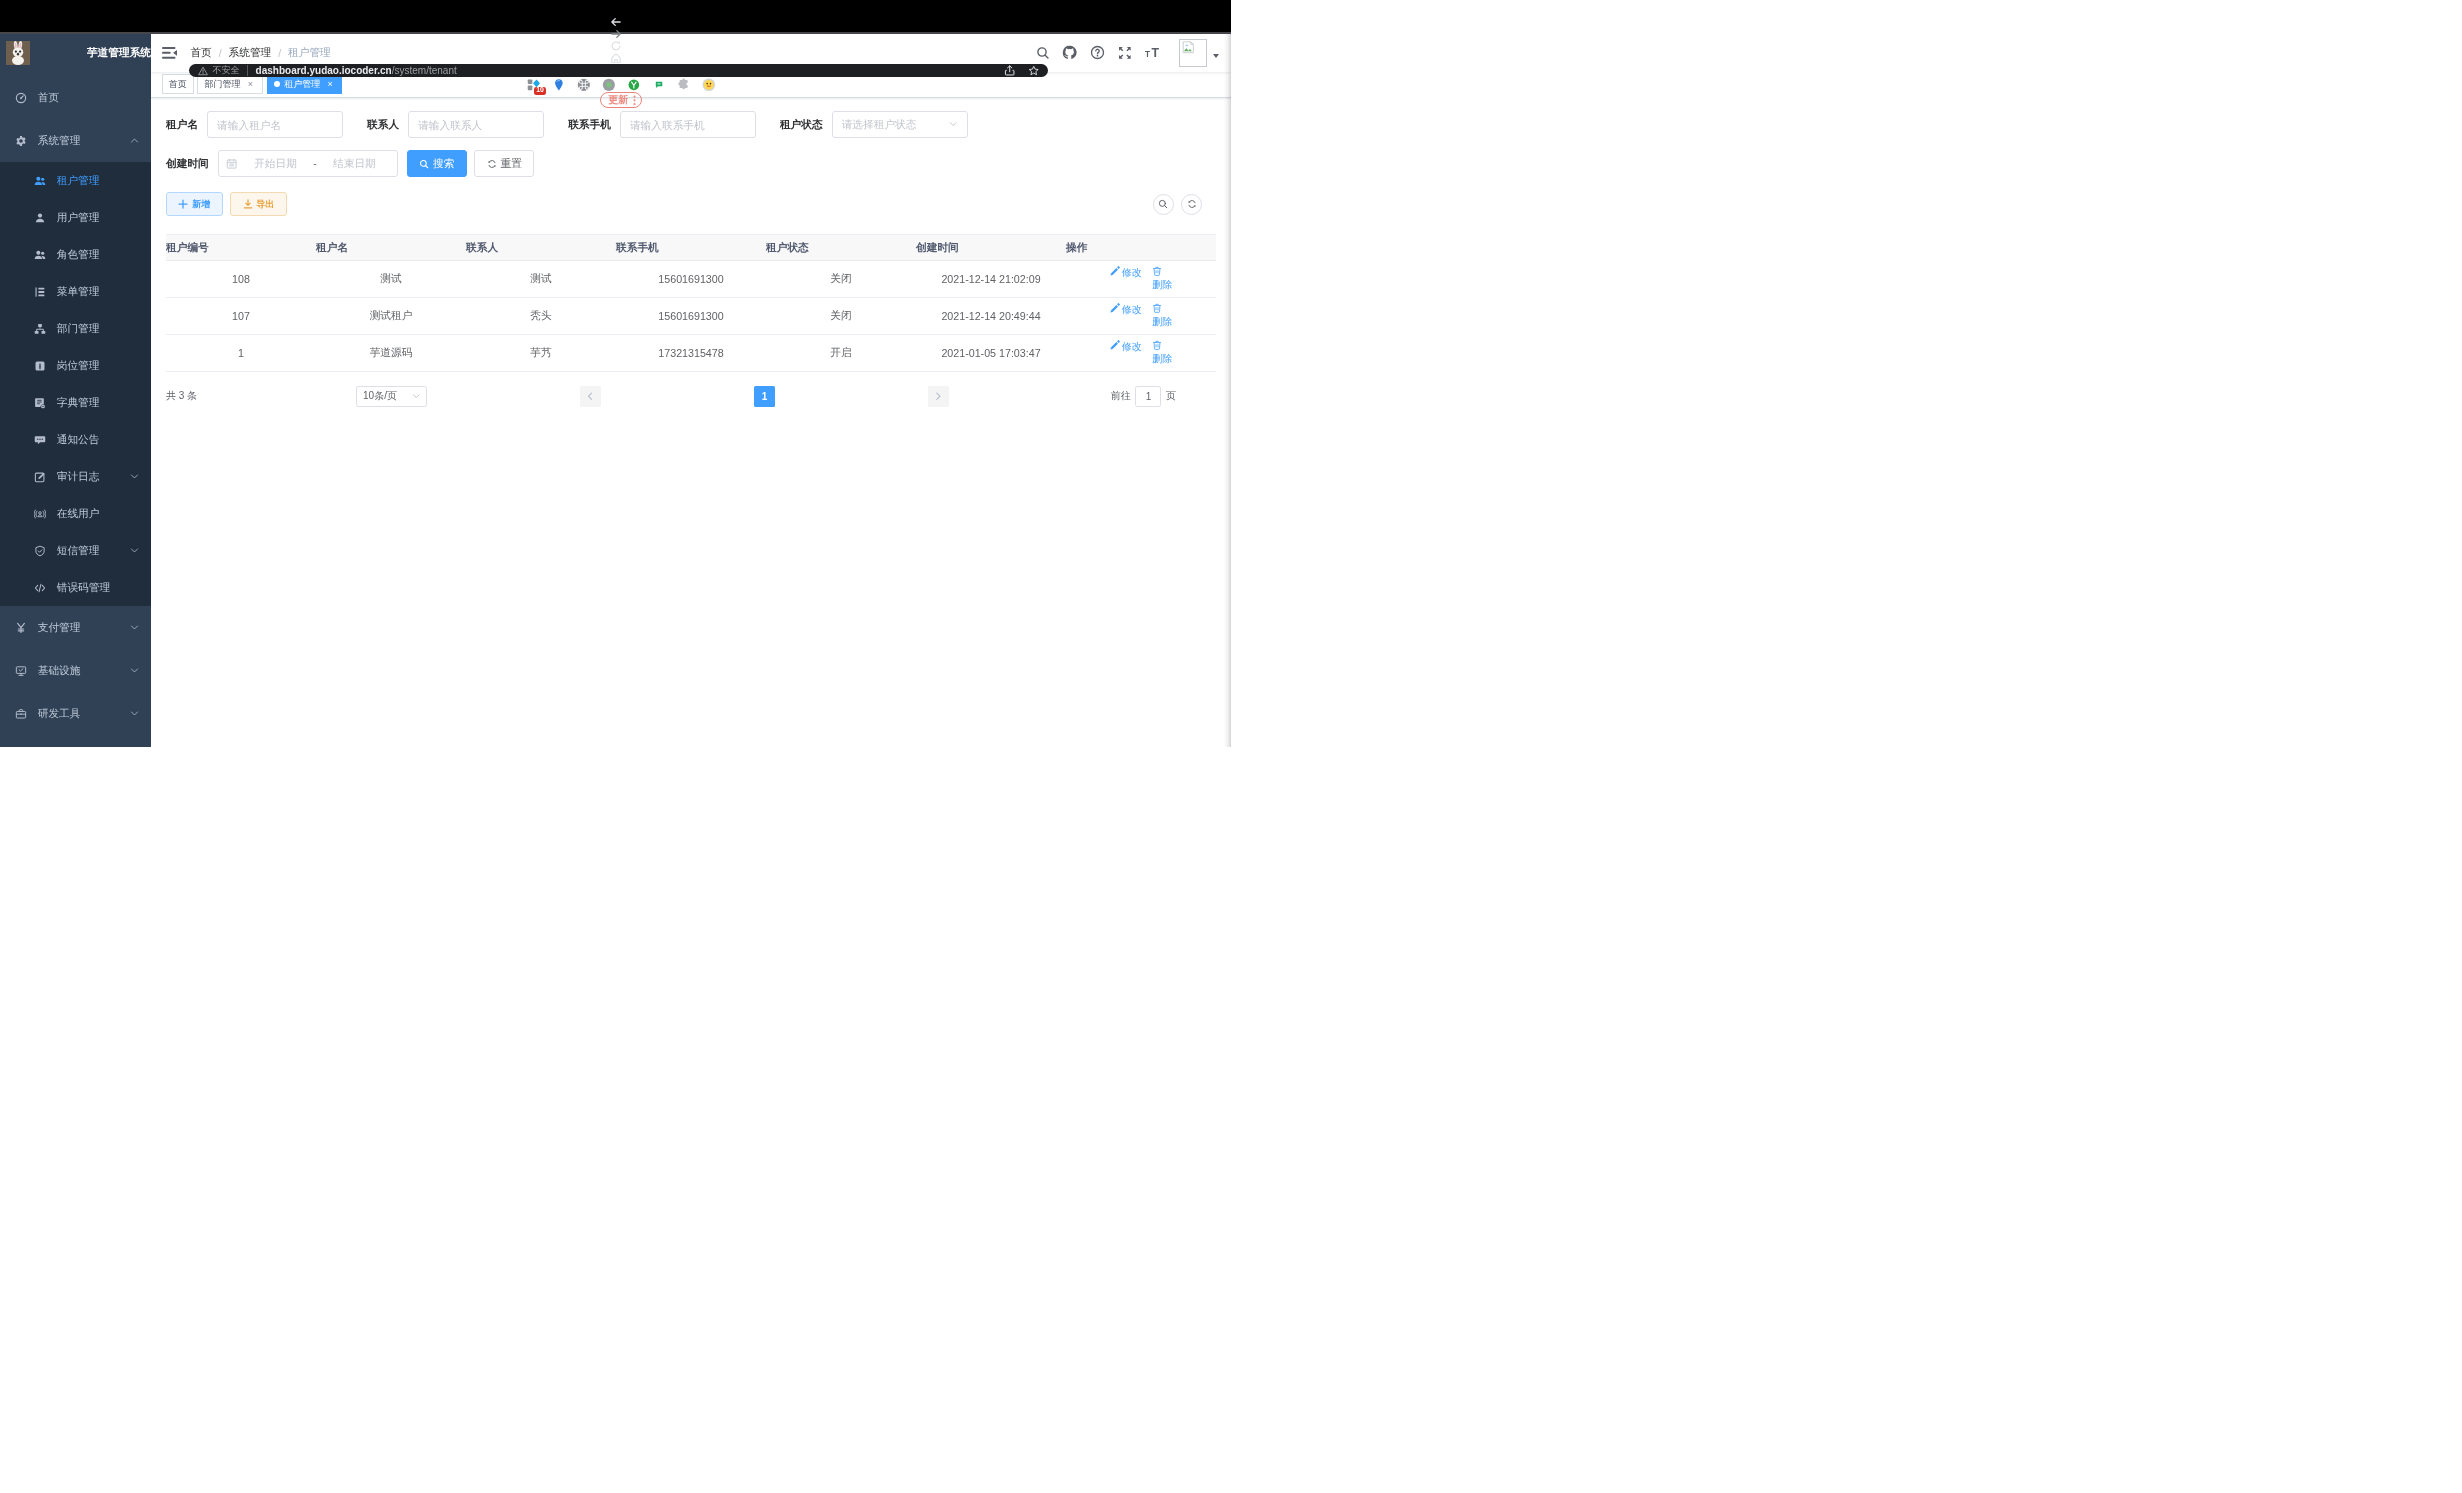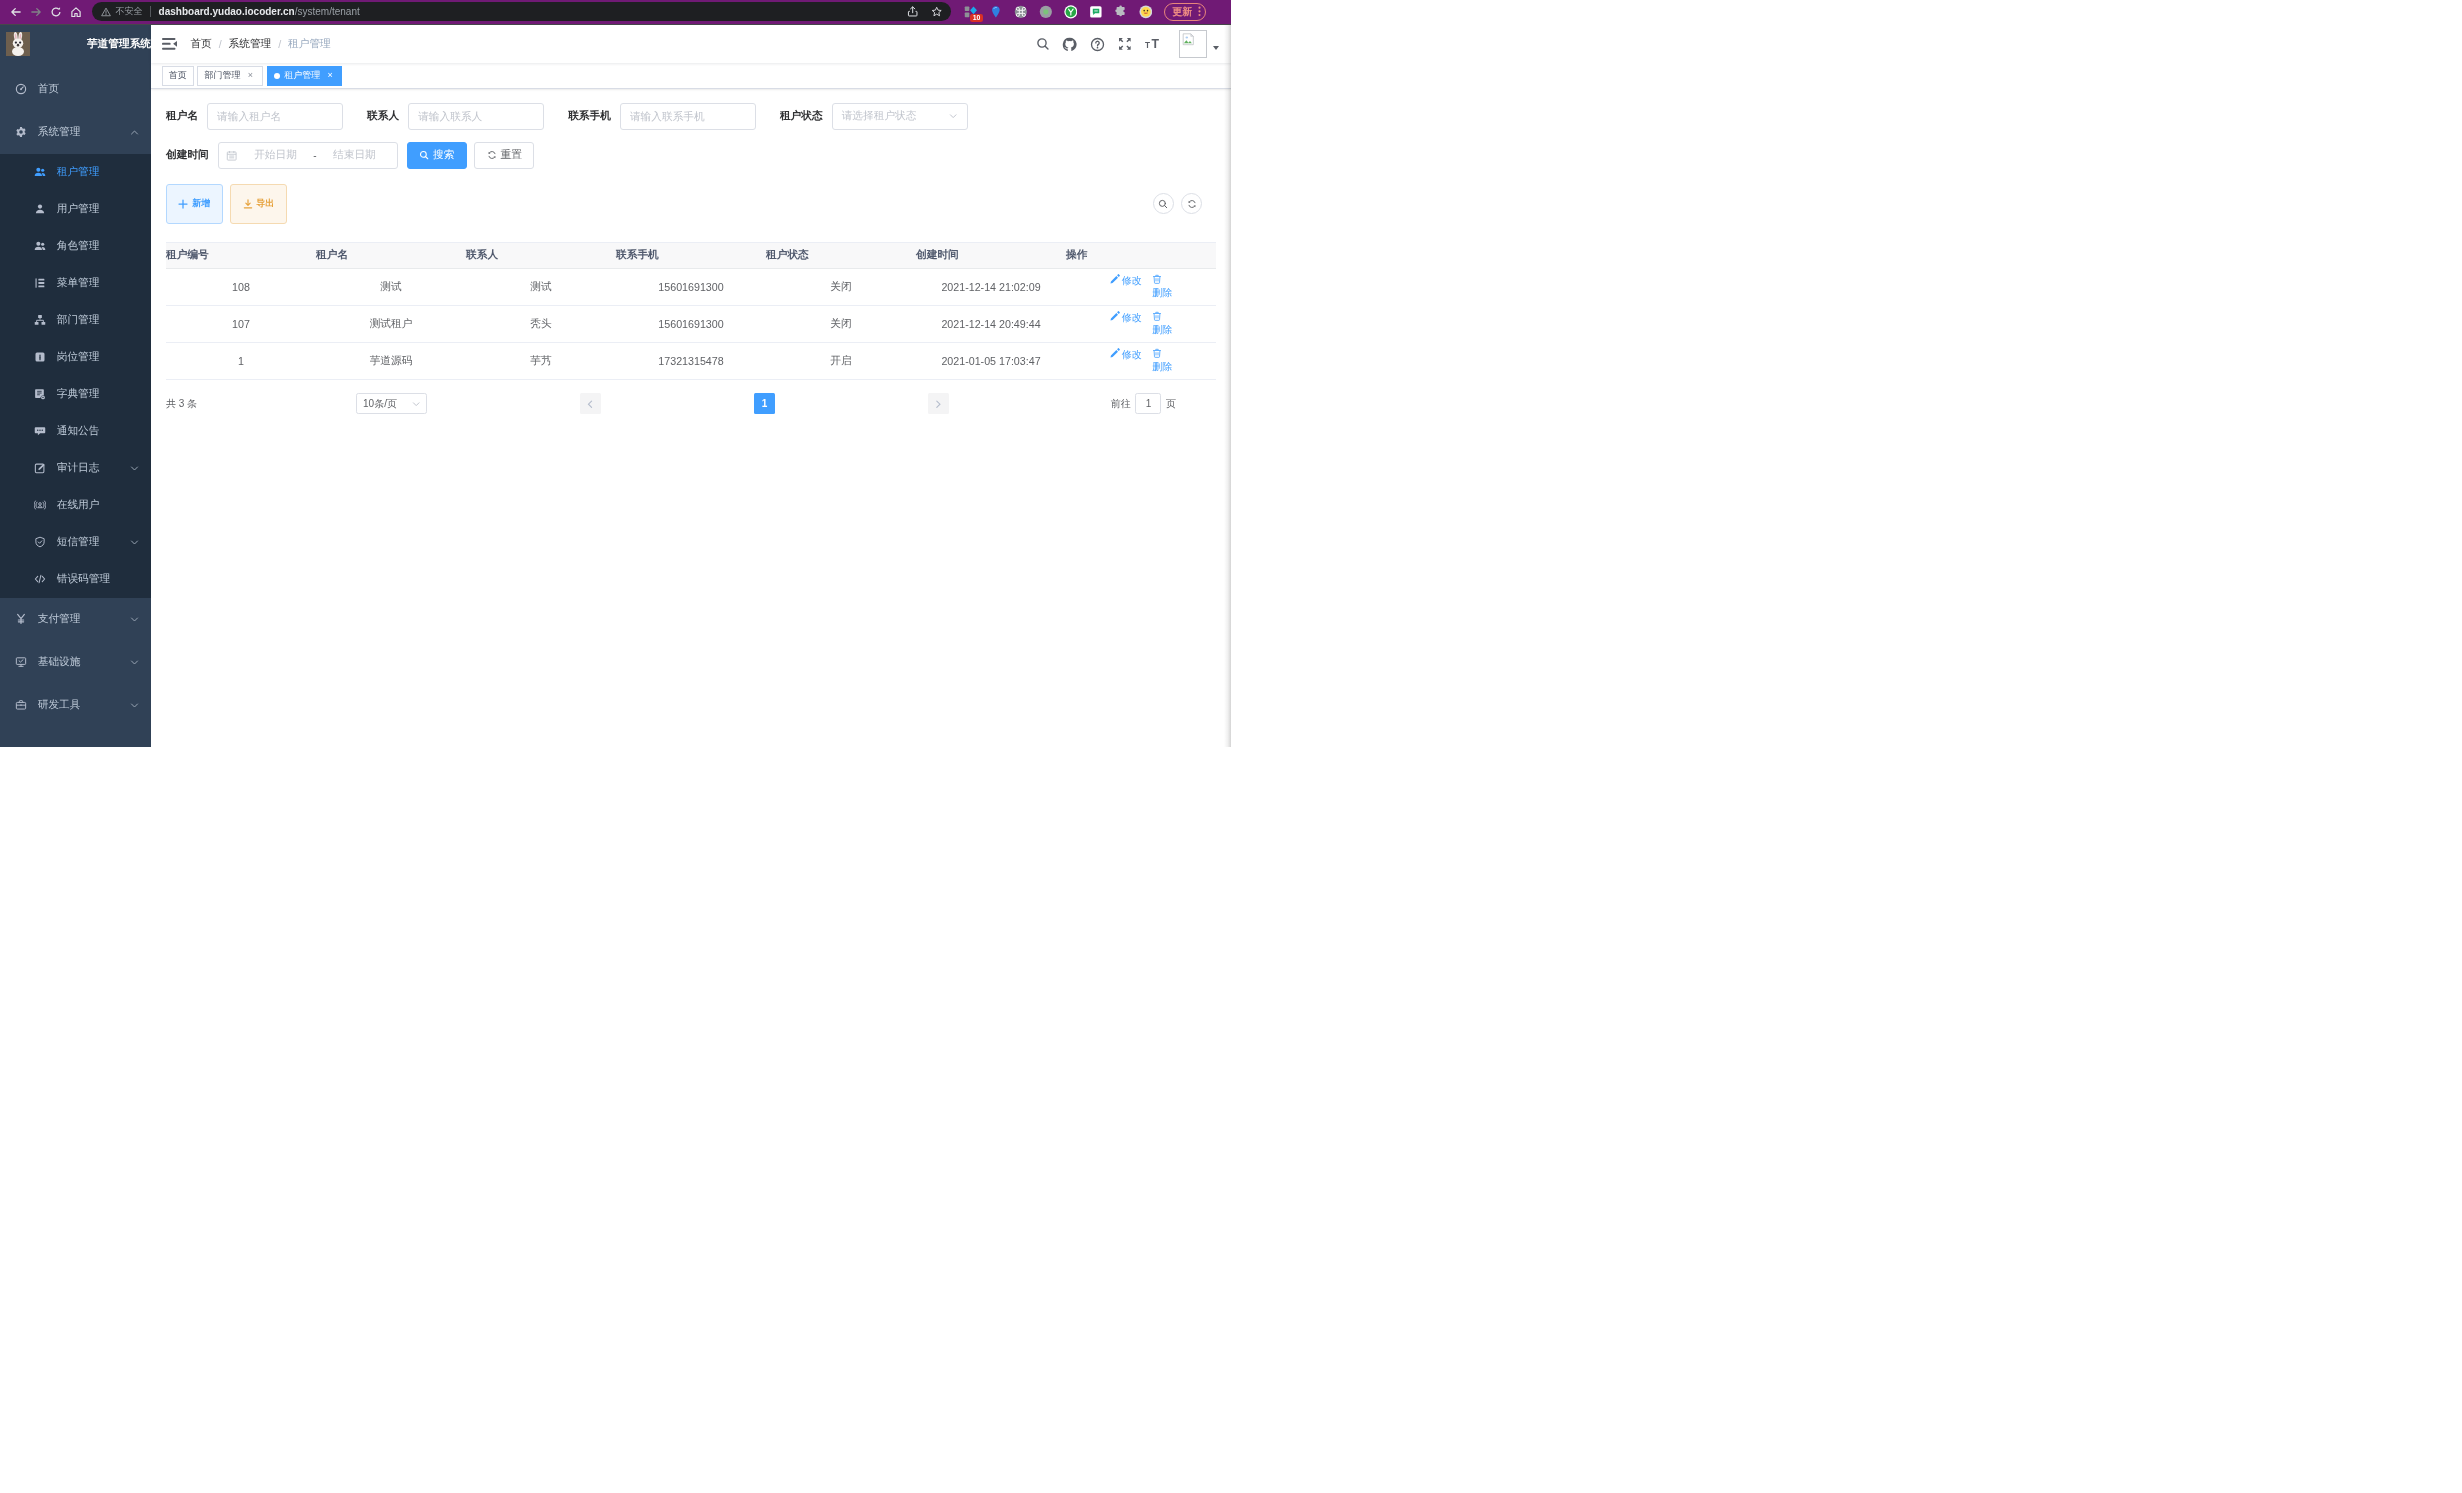--- a/index.html
+++ b/index.html
@@ -2,21 +2,21 @@
 <html style="font-size:12px"><head>
 <meta charset="utf-8">
 <style>
   * { margin:0; padding:0; box-sizing:border-box; }
   html,body { width:1231px; height:747px; overflow:hidden;
     font-family:"Liberation Sans","DejaVu Sans",sans-serif; background:#fff; }
   .icon svg { display:block; width:100%; height:100%; }
   .icon { display:inline-block; flex:none; }
 
   
-  .browser-bar { height:23.6px; background:#701a75; display:flex; align-items:center; padding:8px 6px; position:relative; z-index:50;}
+  .browser-bar { height:23.6px; background:#000000; display:flex; align-items:center; padding:16px 6px; position:relative; z-index:50;flex-direction:column;}
   .b-nav { width:20px; height:20px; display:flex; align-items:center; justify-content:center; border-radius:10px; color:#dfe1e5;}
   .b-nav .icon{ width:12px; height:12px;}
   .b-nav.dim{ color:#808387;}
   .omnibox { margin-left:6px; height:19px; width:859px; background:#1e1f22; border-radius:10px; display:flex; align-items:center; padding:0 9px; color:#9aa0a6;}
   .omnibox .warn{ width:10px; height:10px; color:#9aa0a6;}
   .sec-label{ font-size:9px; margin-left:4.6px; color:#9aa0a6;}
   .omni-div{ width:0.8px; height:10.7px; background:#55585d; margin:0 7.6px;}
   .url{ font-size:10px; }
   .url .host{ color:#e8eaed; font-weight:700;}
   .url .path{ color:#9aa0a6;}
@@ -88,21 +88,21 @@
   .date-range .cal{ width:11.4px; height:11.4px; color:#c0c4cc;}
   .d-ph{ flex:1; text-align:center; color:#c0c4cc; font-size:10.7px;}
   .d-sep{ color:#606266; font-size:10px;}
   .btn{ height:27px; border-radius:3px; display:inline-flex; align-items:center; justify-content:center; font-size:10.7px; padding:0 11.4px; cursor:pointer; gap:3.8px; border:0.8px solid #dcdfe6; background:#fff; color:#606266; white-space:nowrap;}
   .btn .bi{ width:10px; height:10px;}
   .btn-primary{ background:#409eff; border-color:#409eff; color:#fff; margin-left:9px;}
   .btn-plain-default{ margin-left:7.6px;}
 
   
   .toolbar{ display:flex; align-items:center; margin-top:15px;}
-  .btn-sm{ height:40px; font-size:9px; padding:0 11.4px; font-weight:bold;}
+  .btn-sm{ height:24px; font-size:9px; padding:0 11.4px; font-weight:bold;}
   .btn-add{ background:#ecf5ff; border:0.8px solid #b3d8ff; color:#409eff;}
   .btn-export{ background:#fdf6ec; border:0.8px solid #f5dab1; color:#e6a23c; margin-left:7.6px;}
   .toolbar-right{ margin-left:auto; display:flex; gap:7.6px; margin-right:13.7px;}
   .circle-btn{ width:21px; height:21px; border-radius:50%; border:0.8px solid #dcdfe6; background:#fff; display:flex; align-items:center; justify-content:center; color:#606266; cursor:pointer;}
   .circle-btn .icon{ width:10px; height:10px;}
 
   
   table.grid{ width:100%; border-collapse:collapse; margin-top:18px; table-layout:fixed;}
   table.grid th{ height:26px; background:#f8f8f9; color:#515a6e; font-size:10.7px; font-weight:bold; border-top:0.8px solid #ebeef5; border-bottom:0.8px solid #e8eaec; text-align:left;}
   table.grid td{ height:37px; font-size:10.7px; color:#606266; text-align:center; border-bottom:0.8px solid #ebeef5; background:#fff;}

